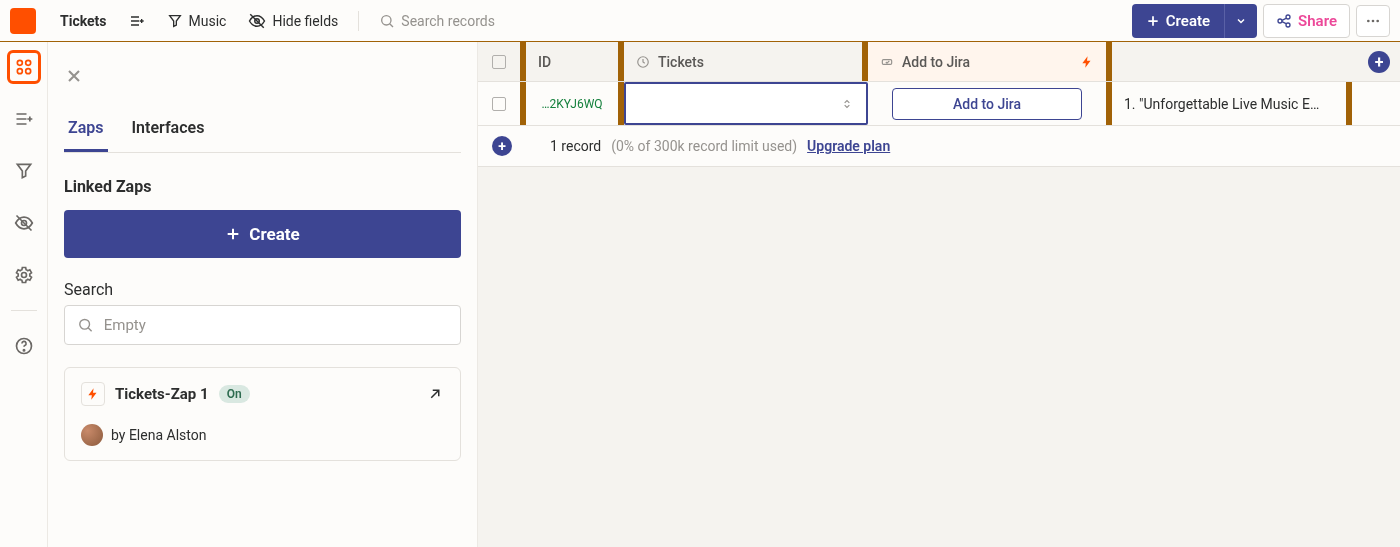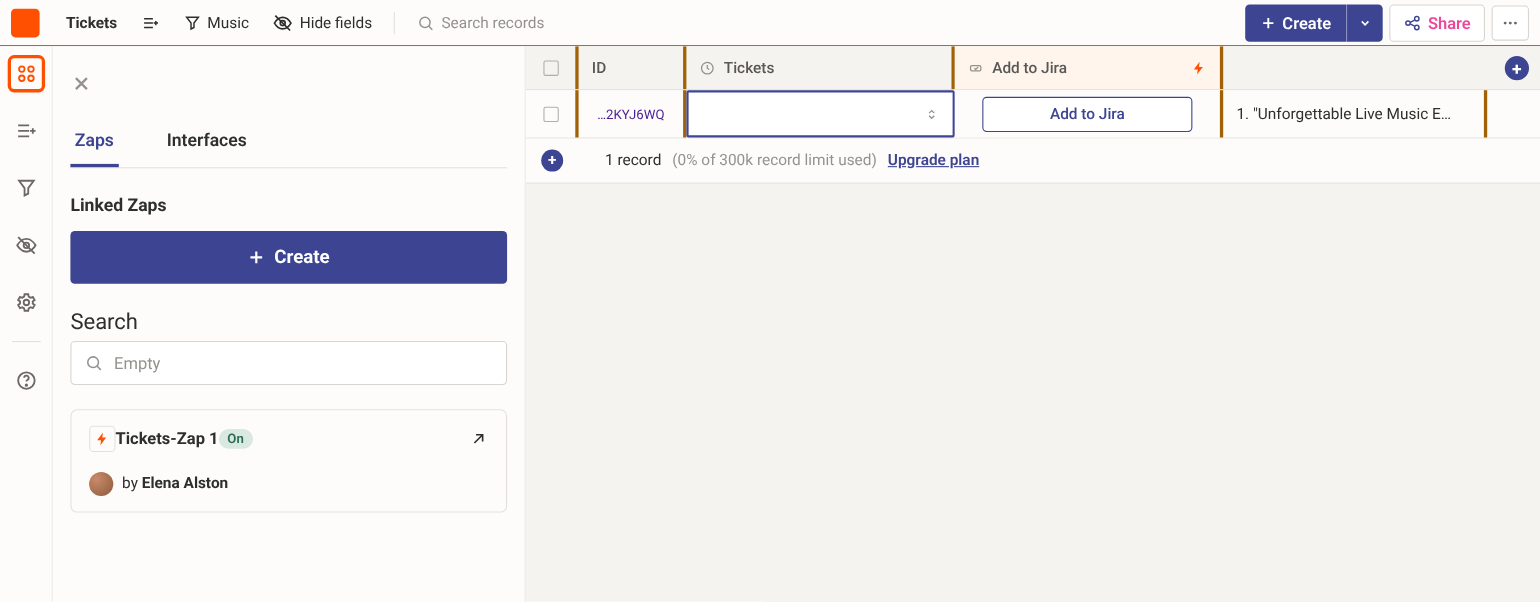--- a/index.html
+++ b/index.html
@@ -27,49 +27,49 @@
   .rail-icon { width: 34px; height: 34px; display: flex; align-items: center; justify-content: center; color: #6b6865; cursor: pointer; border-radius: 4px; }
   .rail-icon.active { border: 3px solid #ff4f00; color: #ff4f00; border-radius: 6px; }
   .rail-divider { width: 26px; height: 1px; background: #e4e1dc; }
 
   
   .panel { width: 430px; border-right: 1px solid #ece9e4; background: #fdfcfa; padding: 24px 16px 16px 16px; overflow-y: auto; }
   .panel-head { display: flex; align-items: center; justify-content: space-between; margin-bottom: 24px; }
   .panel-title { font-size: 26px; font-weight: 700; color: #2d2e2e; }
   .panel-close { color: #95928e; font-size: 22px; cursor: pointer; background:none;border:none; }
 
-  .tabs { display: flex; gap: 40px; border-bottom: 1px solid #e4e1dc; margin-bottom: 24px; }
+  .tabs { display: flex; gap: 20px; border-bottom: 1px solid #e4e1dc; margin-bottom: 24px; }
   .tab { padding: 8px 4px 12px 4px; font-size: 16px; font-weight: 600; color: #2d2e2e; cursor: pointer; border-bottom: 3px solid transparent; }
   .tab.selected { color: #3d4592; border-bottom-color: #3d4592; }
 
   .section-h { font-size: 16px; font-weight: 700; margin-bottom: 14px; }
   .section-desc { font-size: 14px; color: #2d2e2e; line-height: 1.5; margin-bottom: 22px; }
   .section-desc a { color: #3d4592; text-decoration: underline; }
 
   .big-create { width: 100%; background: #3d4592; color: #fff; border: none; border-radius: 4px; padding: 14px; font-size: 17px; font-weight: 700; display: flex; align-items: center; justify-content: center; gap: 8px; cursor: pointer; margin-bottom: 22px; }
 
-  .panel-label { font-size: 20px; color: #2d2e2e; margin-bottom: 6px; }
+  .panel-label { font-size: 16px; color: #2d2e2e; margin-bottom: 6px; }
   .panel-search { display: flex; align-items: center; gap: 10px; border: 1px solid #d7d5d2; border-radius: 4px; padding: 10px 12px; background: #fff; margin-bottom: 22px; }
   .panel-search input { border: none; outline: none; font-size: 15px; width: 100%; background: transparent; }
   .panel-search input::placeholder { color: #95928e; }
 
   .card { border: 1px solid #e4e1dc; border-radius: 6px; padding: 14px 16px; }
-  .card-row { display: flex; align-items: center; }
+  .card-row { display: flex; align-items: center; gap: 10px; }
   .bolt-ic { width: 24px; height: 24px; display:flex;align-items:center;justify-content:center;color:#ff4f00;border:1px solid #e4e1dc;border-radius:4px; }
   .card-title { font-size: 15px; font-weight: 700; color: #2d2e2e; }
   .badge { background: #d9e8e1; color: #2d6b4f; font-size: 12px; font-weight: 600; padding: 2px 8px; border-radius: 10px; }
   .open-ic { margin-left: auto; color: #2d2e2e; cursor:pointer;background:none;border:none; }
   .author-row { display: flex; align-items: center; gap: 8px; margin-top: 18px; font-size: 14px; }
   .avatar { width: 22px; height: 22px; border-radius: 50%; background: radial-gradient(circle at 30% 30%, #c98a6a, #8b5a3c); }
-  .author-row b { font-weight: 700; margin-top: 47px; }
+  .author-row b { font-weight: 400; margin-top: 47px; }
 
   
   .table-area { flex: 1; background: #f5f3ef; position: relative; overflow: hidden; }
   .thead-row { display: flex; height: 40px; background: #f5f3ef; border-bottom: 1px solid #e4e1dc; }
-  .th, .td { border-right: 3px solid #a16207; display: flex; align-items: center; padding: 0 12px; font-size: 14px; color: #2d2e2e; }
+  .th, .td { border-right: 6px solid #a16207; display: flex; align-items: center; padding: 0 12px; font-size: 14px; color: #2d2e2e; }
   .th { font-weight: 500; color: #5a5856; gap:8px; }
   .col-check { width: 48px; justify-content: center; }
   .col-id { width: 98px; }
   .col-status { width: 244px; }
   .col-jira { width: 244px; background: #fff5ed; }
   .col-title { width: 240px; }
   .checkbox { width: 14px; height: 14px; border: 1.5px solid #b1afac; border-radius: 2px; }
 
   .tbody-row { display: flex; height: 44px; background: #fdfcfa; border-bottom: 1px solid #e4e1dc; }
   .td.col-status { background: #fff; border: 2px solid #3d4592; border-radius: 2px; justify-content: flex-end; }
@@ -273,21 +273,21 @@
               <path d="M13 2L4 14h6l-1 8 9-12h-6z"></path>
             </svg>
         </span>
       </div>
     </div>
 
     <div class="tbody-row">
       <div class="td col-check">
           <div class="checkbox"></div>
         </div>
-      <div class="td col-id" style="font-size:12px;justify-content:center;color:#4c1d95">…2KYJ6WQ</div>
+      <div class="td col-id" style="font-size:12px;justify-content:center;color:#15803d">…2KYJ6WQ</div>
       <div class="td col-status">
         <svg width="14" height="14" viewBox="0 0 24 24" fill="none" stroke="#95928e" stroke-width="2">
             <path d="M8 10l4-4 4 4M8 14l4 4 4-4"></path>
           </svg>
       </div>
       <div class="td col-jira">
         <button class="mini-outline">Add to Jira</button>
       </div>
       <div class="td col-title">1. "Unforgettable Live Music E…</div>
     </div>

